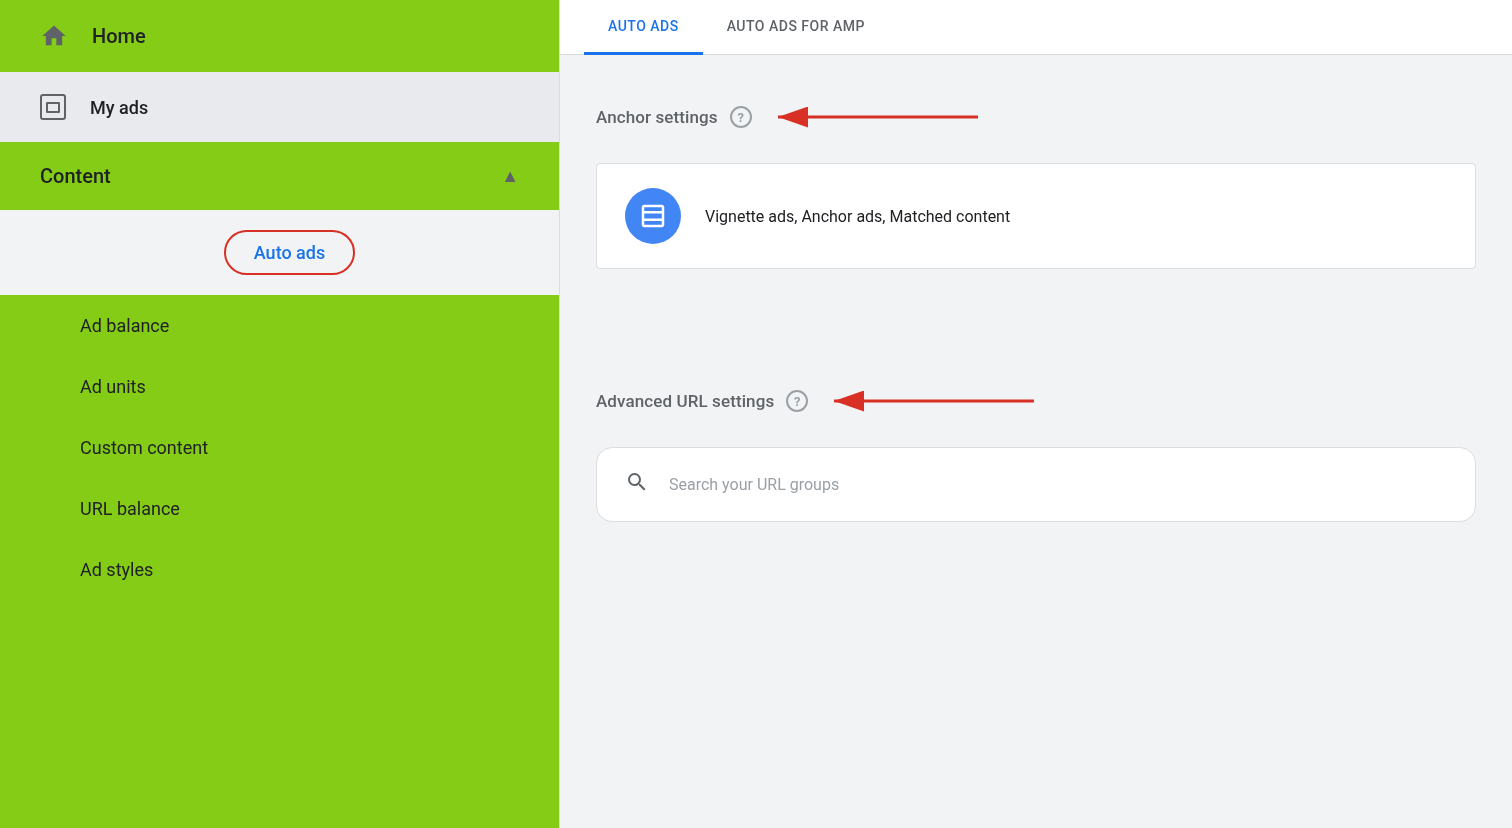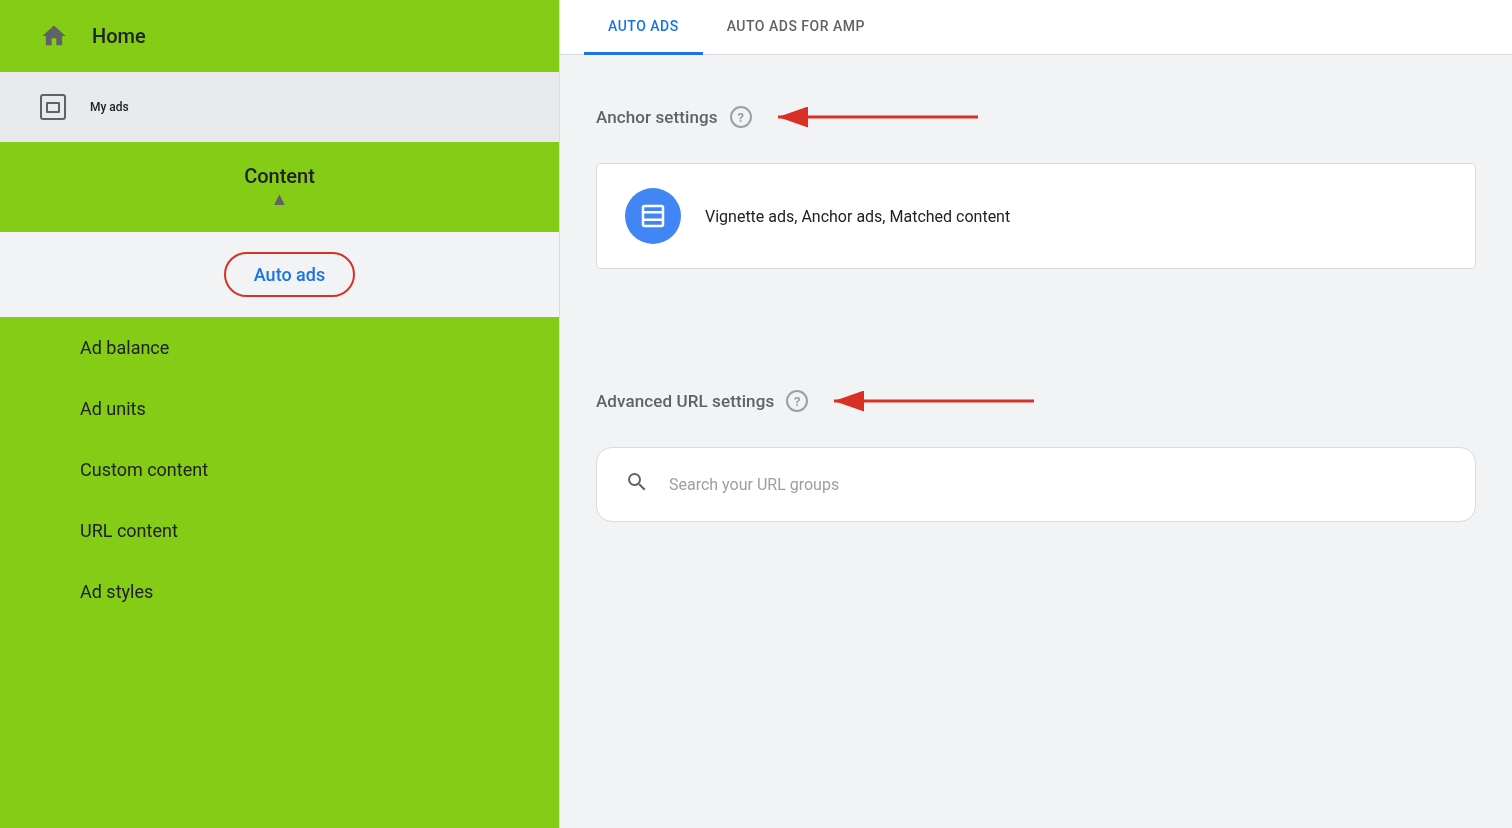--- a/index.html
+++ b/index.html
@@ -32,36 +32,35 @@
       color: #202124;
       cursor: pointer;
     }
 
     .sidebar-item-my-ads {
       background: #e8eaed;
       display: flex;
       align-items: center;
       gap: 24px;
       padding: 22px 40px;
-      font-size: 12px;
+      font-size: 18px;
       font-weight: 500;
       color: #202124;
       cursor: pointer;
     }
 
     .sidebar-content-section {
       display: flex;
       align-items: center;
       justify-content: space-between;
       padding: 22px 40px;
       font-size: 20px;
       font-weight: 500;
       color: #202124;
       cursor: pointer;
-      flex-direction: column;
     }
 
     .sidebar-sub-item {
       padding: 20px 40px 20px 80px;
       font-size: 18px;
       color: #202124;
       cursor: pointer;
       font-weight: 400;
     }
 
@@ -278,21 +277,21 @@
 
   <div class="sidebar-sub-item">
     <span>Ad units</span>
   </div>
 
   <div class="sidebar-sub-item">
     <span>Custom content</span>
   </div>
 
   <div class="sidebar-sub-item">
-    <span>URL content</span>
+    <span>URL balance</span>
   </div>
 
   <div class="sidebar-sub-item">
     <span>Ad styles</span>
   </div>
 
 </div>
 
 <div class="main-content">
 

